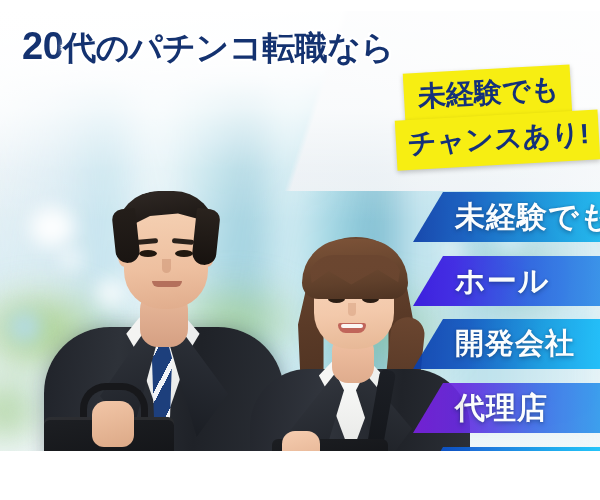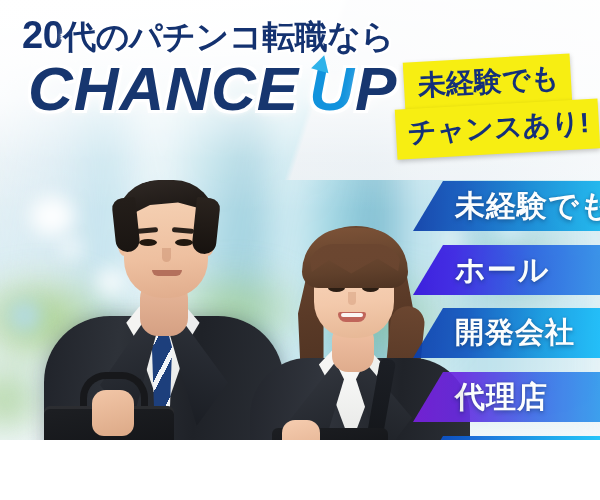--- a/index.html
+++ b/index.html
@@ -4,20 +4,21 @@
 <style>
   html,body{margin:0;padding:0;}
   body{
     width:600px;height:500px;
     font-family:"Liberation Sans","DejaVu Sans",sans-serif;
     overflow:hidden;background:#ffffff;
   }
   #banner{
     position:relative;width:600px;height:440px;overflow:hidden;
     background:#eef4f8;
+    margin-top:11px;
   }
 
   
   .bg-layer{position:absolute;inset:0;}
   .bg-base{
     background:
       linear-gradient(175deg,#ffffff 0%,#f4f8fb 18%,#e7f1f6 34%,#dceef4 52%,#e9f4f7 74%,#f2f8fa 100%);
   }
   .bg-buildings{
     background:
@@ -373,21 +374,20 @@
   </div>
 
   <div class="bag-m-handle"></div>
   <div class="bag-m"></div>
   <div class="hand-m"></div>
   <div class="bag-w"></div>
   <div class="hand-w"></div>
 
   <div class="headline">
     <div class="hl-line1"><span>20</span><span class="small">代のパチンコ転職なら</span></div>
-    <div class="hl-line2"><span>CHANCE</span><span class="hl-up"><span class="up-arrow"></span><span class="u">U</span><span class="p">P</span></span></div>
   </div>
 
   <div class="badge badge1">
     <div class="badge-row">未経験でも</div>
   </div>
   <div class="badge badge2">
     <div class="badge-row">チャンスあり!</div>
   </div>
 
   <div class="tags">

